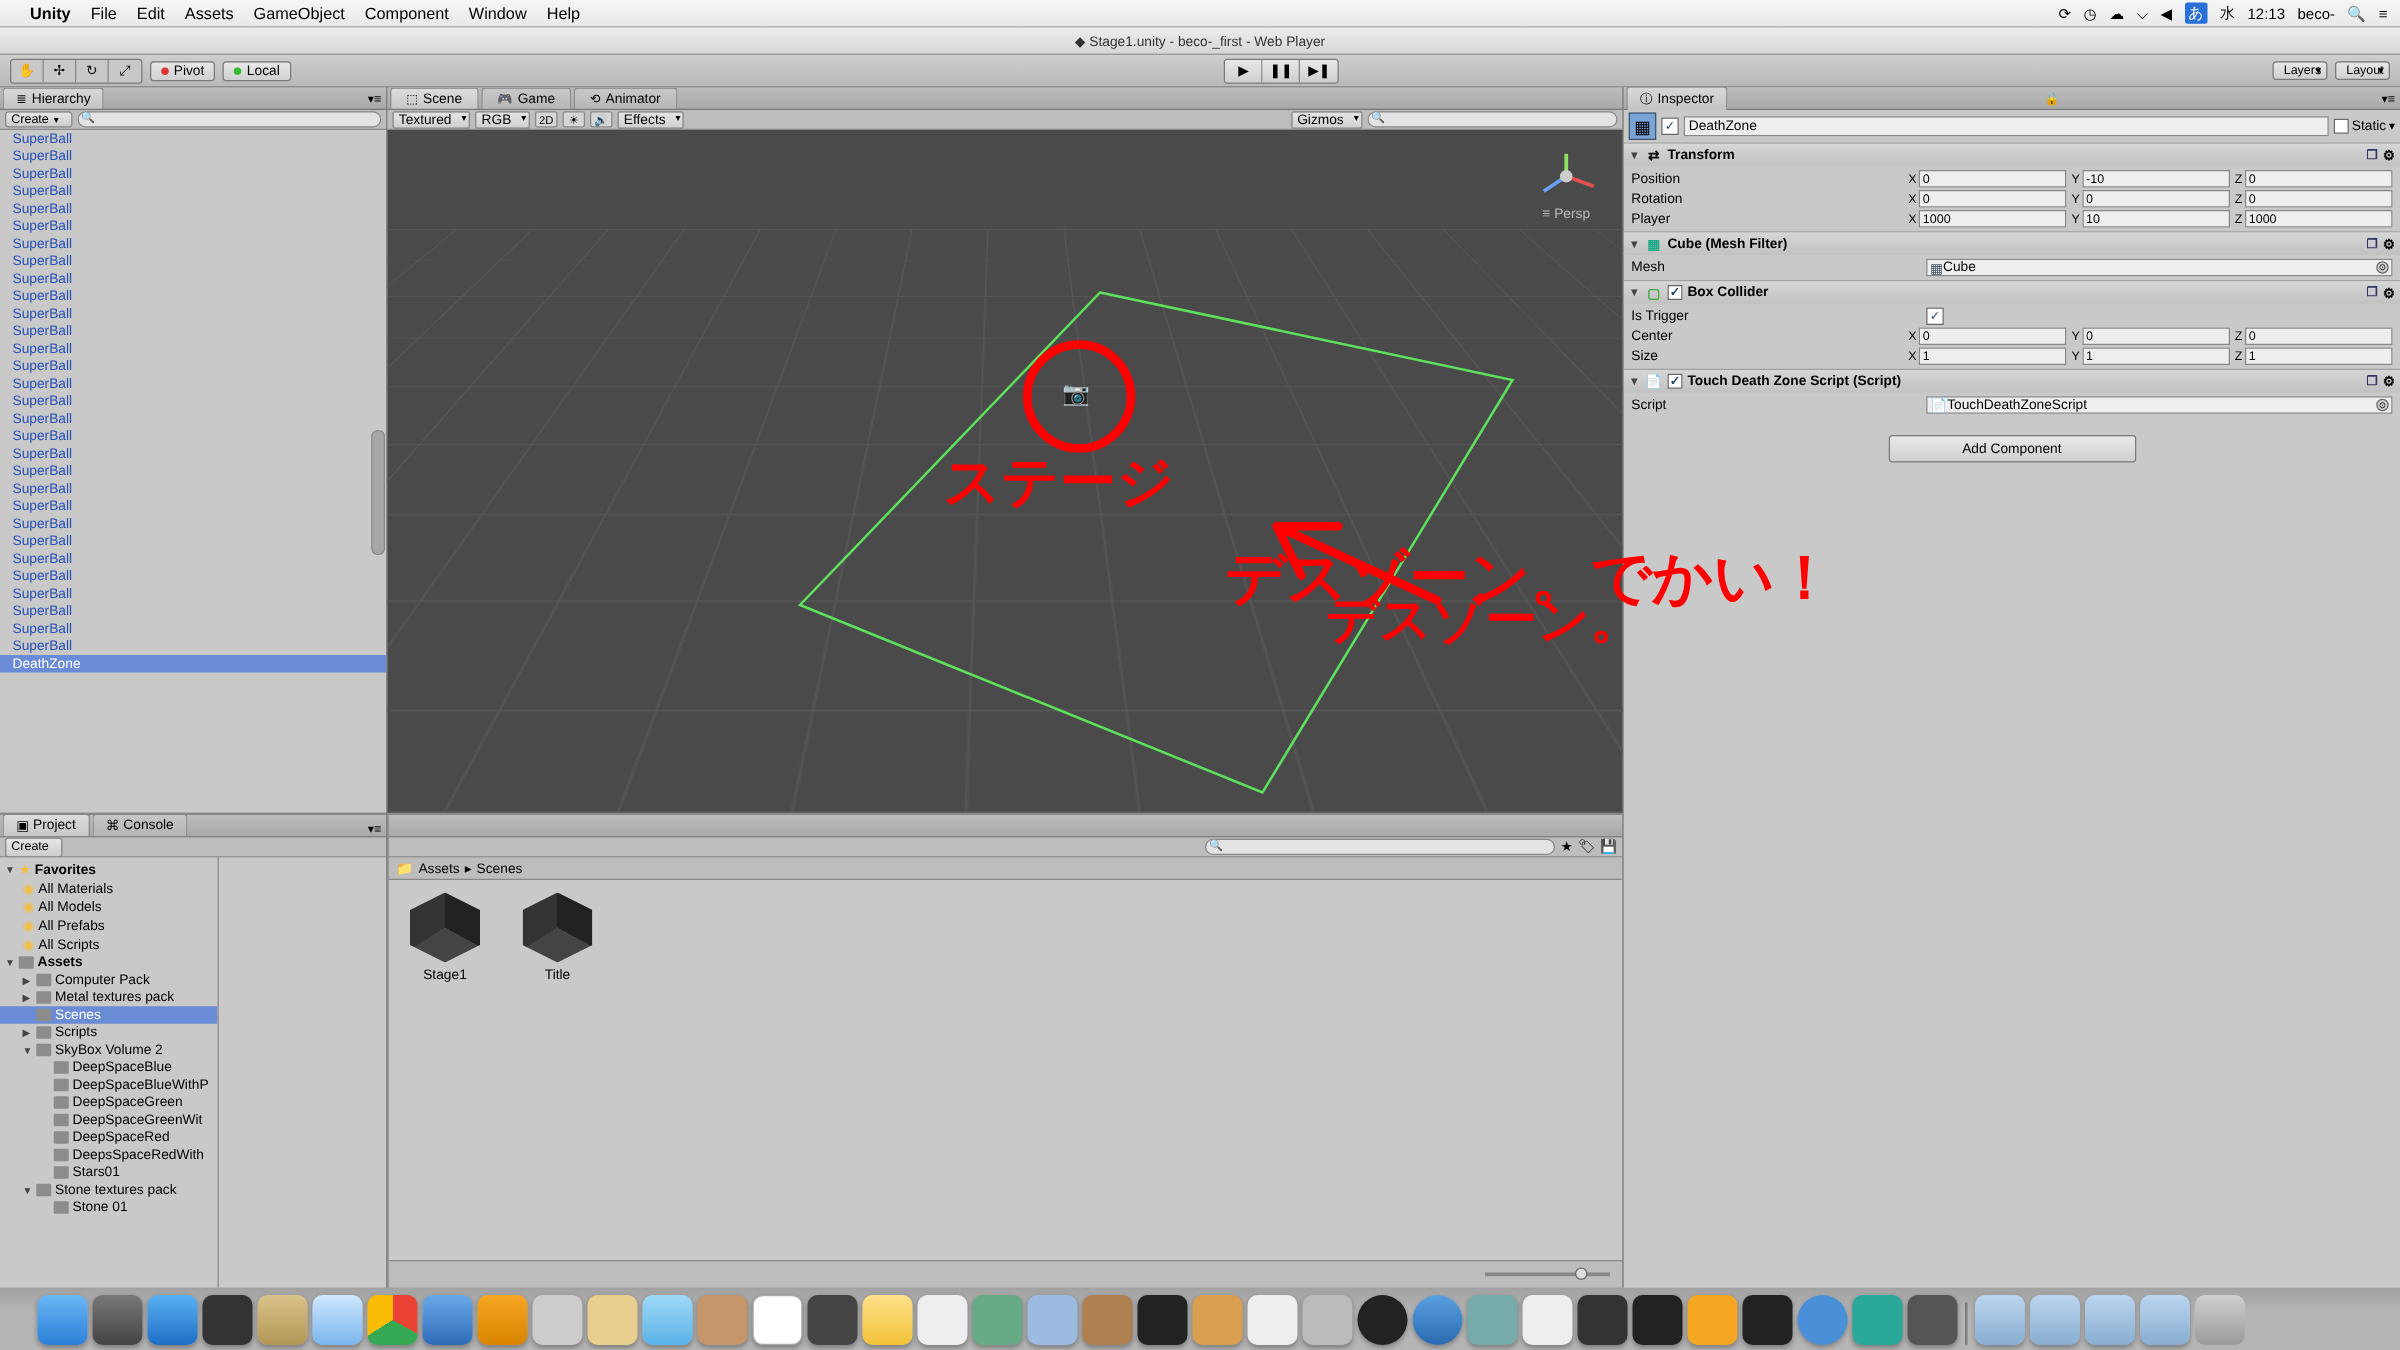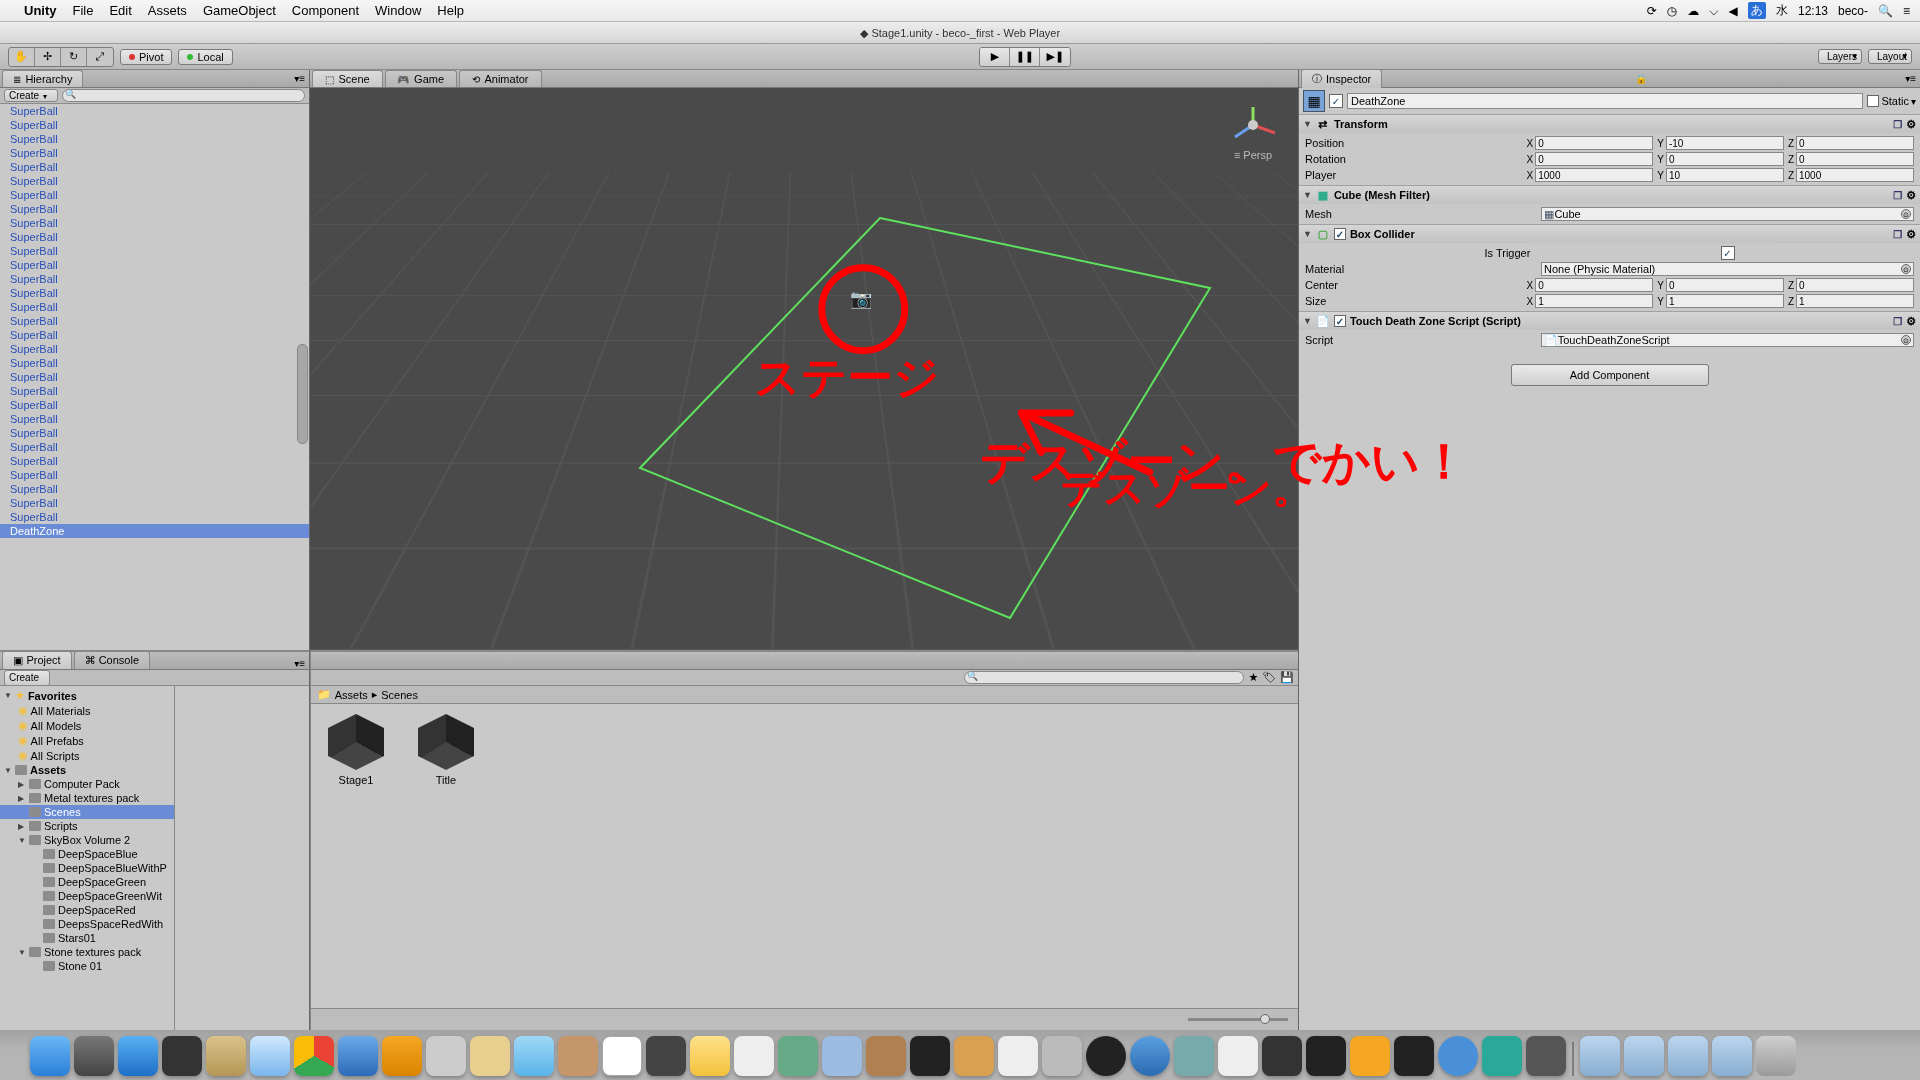--- a/index.html
+++ b/index.html
@@ -118,21 +118,21 @@
 .tag-row .mini-sel::after{content:"▾";position:absolute;right:2px;font-size:8px;}
 
 .component{border-top:1px solid #a1a1a1;}
 .comp-head{height:18px;background:linear-gradient(#d6d6d6,#c2c2c2);display:flex;align-items:center;gap:4px;padding:0 4px;font-size:11px;font-weight:bold;}
 .comp-head .tw{font-size:9px;color:#444;cursor:pointer;}
 .comp-head .cicon{width:14px;height:14px;display:flex;align-items:center;justify-content:center;font-size:11px;}
 .comp-head .spacer{flex:1;}
 .comp-head .book{font-size:10px;cursor:pointer;color:#336;}
 .comp-head .gear{font-size:11px;cursor:pointer;}
 .comp-body{padding:2px 6px;}
-.prop-row{display:flex;align-items:center;gap:6px;padding:1px 0;font-size:11px;justify-content:center;}
+.prop-row{display:flex;align-items:center;gap:6px;padding:1px 0;font-size:11px;}
 .prop-row .plabel{width:230px;}
 .xyz-group{flex:1;display:flex;gap:4px;}
 .xyz-cell{display:flex;align-items:center;gap:2px;flex:1;}
 .xyz-cell .axis{font-size:10px;}
 .xyz-cell input{flex:1;height:14px;border:1px solid #888;background:#eee;font-size:10px;padding:0 2px;}
 .obj-field{flex:1;height:14px;border:1px solid #888;background:#eee;font-size:10px;padding:0 2px;display:flex;align-items:center;position:relative;}
 .obj-field .dot{position:absolute;right:2px;width:10px;height:10px;border-radius:50%;border:1px solid #666;background:#ccc;font-size:7px;text-align:center;line-height:9px;}
 .checkbox-cell{width:14px;height:14px;border:1px solid #666;background:#fff;display:flex;align-items:center;justify-content:center;font-size:10px;color:#246;}
 .add-comp-btn{display:block;width:198px;margin:14px auto;padding:4px 0;text-align:center;border:1px solid #7a7a7a;border-radius:3px;background:linear-gradient(#eaeaea,#cfcfcf);font-size:11px;cursor:pointer;}
 
@@ -309,20 +309,31 @@
         </div>
       <div class="tab">
           <span class="icn">🎮</span>
           <span>Game</span>
         </div>
       <div class="tab">
           <span class="icn">⟲</span>
           <span>Animator</span>
         </div>
     </div>
+    <div class="scene-toolbar">
+      <div class="sel">Textured</div>
+      <div class="sel">RGB</div>
+      <div class="toggle">2D</div>
+      <div class="toggle">☀</div>
+      <div class="toggle">🔊</div>
+      <div class="sel">Effects</div>
+      <div class="spacer"></div>
+      <div class="sel">Gizmos</div>
+      <div class="mini-search" style="width:200px;flex:none"></div>
+    </div>
     <div class="scene-view">
       <div class="scene-grid"></div>
       <div class="green-quad">
         <svg viewBox="0 0 600 420">
             <polygon points="250,10 580,80 380,410 10,260" fill="none" stroke="#5ee25e" stroke-width="2"></polygon>
           </svg>
       </div>
       <div class="cam-icon">📷</div>
       <div class="scene-gizmo">
         <div class="axes">
@@ -489,27 +500,20 @@
           <div class="checkbox-cell" style="width:12px;height:12px">✓</div>
           <span>Box Collider</span>
           <span class="spacer"></span>
           <span class="book">❐</span>
           <span class="gear">⚙</span>
         </div>
         <div class="comp-body">
           <div class="prop-row">
               <span class="plabel">Is Trigger</span>
             <div class="checkbox-cell">✓</div>
-          </div>
-          <div class="prop-row">
-              <span class="plabel">Material</span>
-            <div class="obj-field">
-                <span>None (Physic Material)</span>
-                <span class="dot">⊙</span>
-              </div>
           </div>
           <div class="prop-row">
               <span class="plabel">Center</span>
             <div class="xyz-group">
               <div class="xyz-cell">
                   <span class="axis">X</span>
                   <input value="0" style="">
                 </div>
               <div class="xyz-cell">
                   <span class="axis">Y</span>

